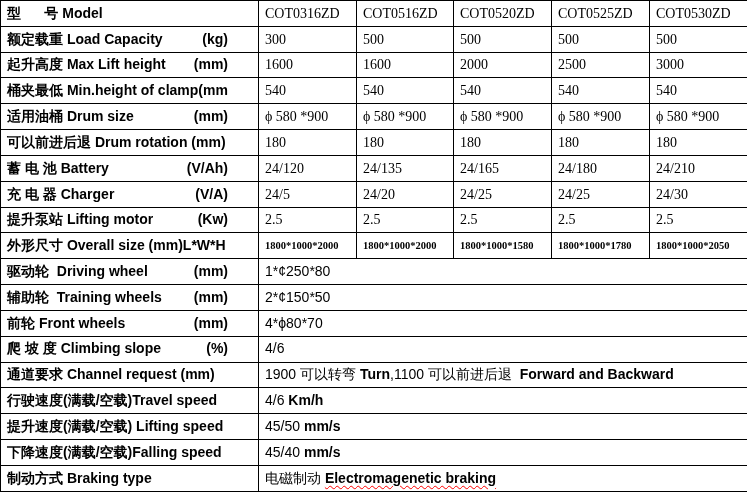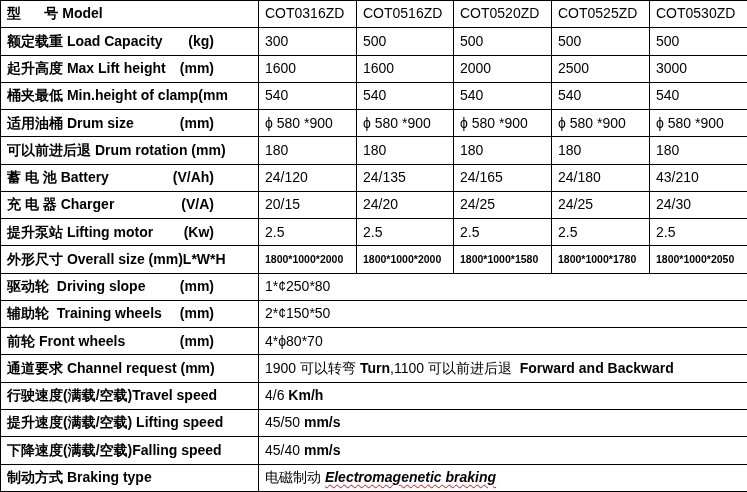--- a/index.html
+++ b/index.html
@@ -14,32 +14,31 @@
   td{
     border:1px solid #000000;
     padding:0 4px 0 6px;
     vertical-align:middle;
     white-space:pre;
     overflow:hidden;
     line-height:1.1;
   }
   .label-cell{font-weight:bold;}
   .label-flex{display:flex;justify-content:space-between;align-items:flex-end;}
-  .unit{margin-right:40px;}
-  .value-cell{font-weight:normal;}
+  .unit{margin-right:26px;}
+  .value-cell{font-weight:normal;font-family:Liberation Serif, serif;}
   .value-cell.small{font-size:10.5px;font-weight:bold;margin-top:48px;}
   .merged-cell{font-weight:normal;margin-left:21px;}
   .seg-bold{font-weight:bold;}
   .seg-spell{
     text-decoration-line:underline;
     text-decoration-style:wavy;
     text-decoration-color:#ff0000;
     text-decoration-thickness:1px;
     text-underline-offset:2px;
-    font-style:italic;
   }
 </style>
 </head>
 <body>
 
 <div class="page">
   <table class="spec">
     <colgroup>
       <col style="width:258px">
       <col style="width:98px">
@@ -96,25 +95,25 @@
           <td class="value-cell">180</td>
           <td class="value-cell">180</td>
           <td class="value-cell">180</td>
         </tr>
         <tr>
           <td class="label-cell"><div class="label-flex"><span>蓄 电 池 Battery</span><span class="unit">(V/Ah)</span></div></td>
           <td class="value-cell">24/120</td>
           <td class="value-cell">24/135</td>
           <td class="value-cell">24/165</td>
           <td class="value-cell">24/180</td>
-          <td class="value-cell">43/210</td>
+          <td class="value-cell">24/210</td>
         </tr>
         <tr>
           <td class="label-cell"><div class="label-flex"><span>充 电 器 Charger</span><span class="unit">(V/A)</span></div></td>
-          <td class="value-cell">20/15</td>
+          <td class="value-cell">24/5</td>
           <td class="value-cell">24/20</td>
           <td class="value-cell">24/25</td>
           <td class="value-cell">24/25</td>
           <td class="value-cell">24/30</td>
         </tr>
         <tr>
           <td class="label-cell"><div class="label-flex"><span>提升泵站 Lifting motor</span><span class="unit">(Kw)</span></div></td>
           <td class="value-cell">2.5</td>
           <td class="value-cell">2.5</td>
           <td class="value-cell">2.5</td>
@@ -123,30 +122,34 @@
         </tr>
         <tr>
           <td class="label-cell"><div class="label-flex"><span>外形尺寸 Overall size (mm)L*W*H</span><span class="unit"></span></div></td>
           <td class="value-cell small">1800*1000*2000</td>
           <td class="value-cell small">1800*1000*2000</td>
           <td class="value-cell small">1800*1000*1580</td>
           <td class="value-cell small">1800*1000*1780</td>
           <td class="value-cell small">1800*1000*2050</td>
         </tr>
         <tr>
-          <td class="label-cell"><div class="label-flex"><span>驱动轮  Driving slope</span><span class="unit">(mm)</span></div></td>
+          <td class="label-cell"><div class="label-flex"><span>驱动轮  Driving wheel</span><span class="unit">(mm)</span></div></td>
           <td class="merged-cell" colspan="5"><span class="">1*¢250*80</span></td>
         </tr>
         <tr>
           <td class="label-cell"><div class="label-flex"><span>辅助轮  Training wheels</span><span class="unit">(mm)</span></div></td>
           <td class="merged-cell" colspan="5"><span class="">2*¢150*50</span></td>
         </tr>
         <tr>
           <td class="label-cell"><div class="label-flex"><span>前轮 Front wheels</span><span class="unit">(mm)</span></div></td>
           <td class="merged-cell" colspan="5"><span class="">4*ϕ80*70</span></td>
+        </tr>
+        <tr>
+          <td class="label-cell"><div class="label-flex"><span>爬 坡 度 Climbing slope</span><span class="unit">(%)</span></div></td>
+          <td class="merged-cell" colspan="5"><span class="">4/6</span></td>
         </tr>
         <tr>
           <td class="label-cell"><div class="label-flex"><span>通道要求 Channel request (mm)</span><span class="unit"></span></div></td>
           <td class="merged-cell" colspan="5"><span class="">1900 可以转弯 </span><span class="seg-bold ">Turn</span><span class="">,1100 可以前进后退 </span><span class="seg-bold "> Forward and Backward</span></td>
         </tr>
         <tr>
           <td class="label-cell"><div class="label-flex"><span>行驶速度(满载/空载)Travel speed</span><span class="unit"></span></div></td>
           <td class="merged-cell" colspan="5"><span class="">4/6 </span><span class="seg-bold ">Km/h</span></td>
         </tr>
         <tr>

